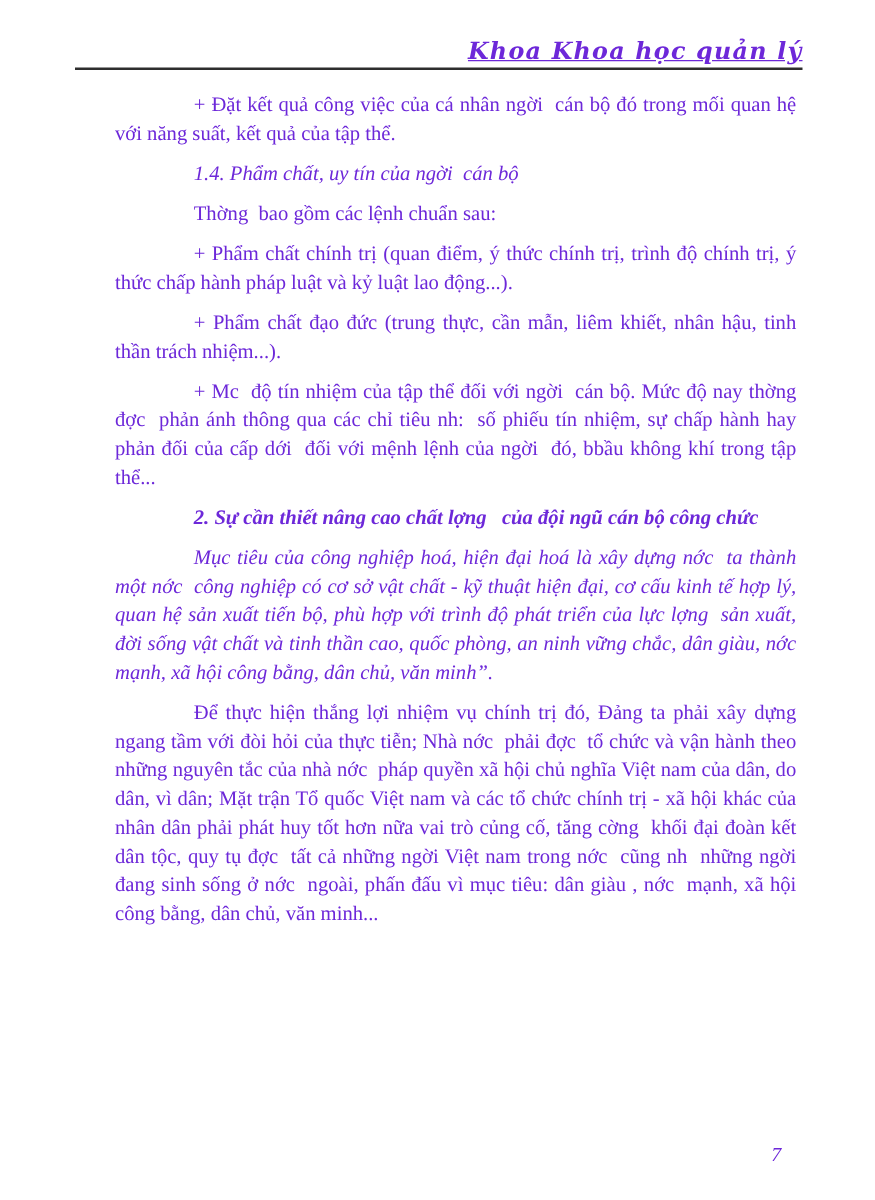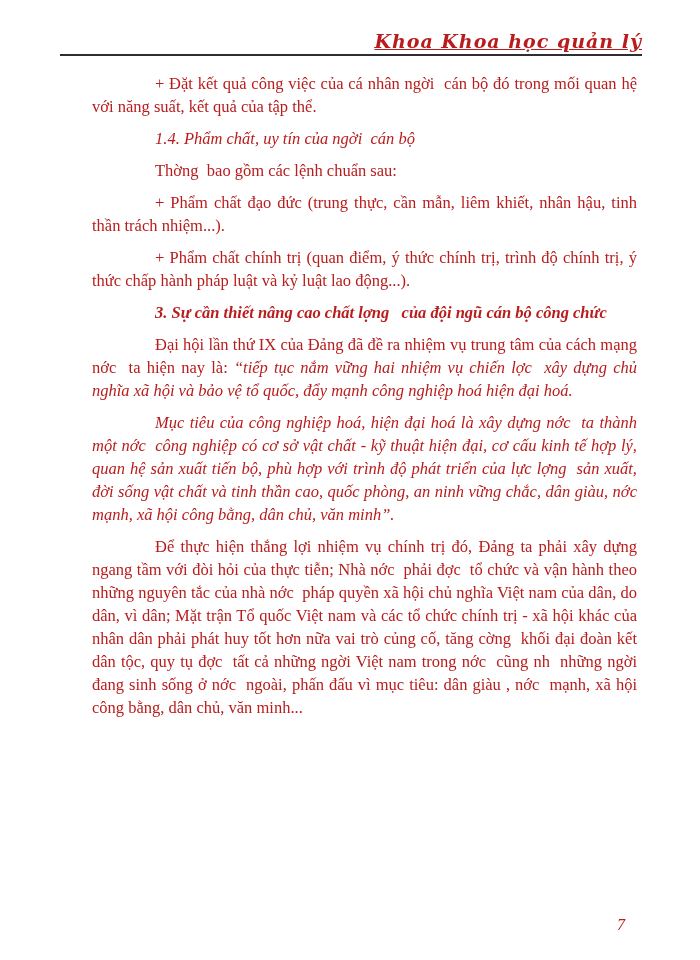--- a/index.html
+++ b/index.html
@@ -4,21 +4,21 @@
 <style>
   html, body { margin: 0; padding: 0; }
   body { background: #9a9a9a; font-family: "Liberation Serif", serif; }
 
   .page {
     position: relative;
     width: 700px;
     height: 960px;
     margin: 0 auto;
     background: #ffffff;
-    color: #b91c1c;
+    color: #6d28d9;
     overflow: hidden;
   }
 
   .header {
     position: absolute;
     top: 30px;
     left: 60px;
     right: 58px;
     border-bottom: 2px solid #2e2e2e;
     text-align: right;
@@ -80,28 +80,28 @@
   </div>
 
   <div class="body-text">
 
     <p>+ Đặt kết quả công việc của cá nhân ngời  cán bộ đó trong mối quan hệ với năng suất, kết quả của tập thể.</p>
 
     <p class="heading-sub">1.4. Phẩm chất, uy tín của ngời  cán bộ</p>
 
     <p>Thờng  bao gồm các lệnh chuẩn sau:</p>
 
+    <p>+ Phẩm chất chính trị (quan điểm, ý thức chính trị, trình độ chính trị, ý thức chấp hành pháp luật và kỷ luật lao động...).</p>
+
     <p>+ Phẩm chất đạo đức (trung thực, cần mẫn, liêm khiết, nhân hậu, tinh thần trách nhiệm...).</p>
 
-    <p>+ Phẩm chất chính trị (quan điểm, ý thức chính trị, trình độ chính trị, ý thức chấp hành pháp luật và kỷ luật lao động...).</p>
+    <p>+ Mc  độ tín nhiệm của tập thể đối với ngời  cán bộ. Mức độ nay thờng  đợc  phản ánh thông qua các chỉ tiêu nh:  số phiếu tín nhiệm, sự chấp hành hay phản đối của cấp dới  đối với mệnh lệnh của ngời  đó, bbầu không khí trong tập thể...</p>
 
+    <p class="heading-section">2. Sự cần thiết nâng cao chất lợng   của đội ngũ cán bộ công chức</p>
 
-    <p class="heading-section">3. Sự cần thiết nâng cao chất lợng   của đội ngũ cán bộ công chức</p>
-
-    <p><span>Đại hội lần thứ IX của Đảng đã đề ra nhiệm vụ trung tâm của cách mạng nớc  ta hiện nay là: </span><span class="italic-quote">“tiếp tục nắm vững hai nhiệm vụ chiến lợc  xây dựng chủ nghĩa xã hội và bảo vệ tổ quốc, đẩy mạnh công nghiệp hoá hiện đại hoá.</span></p>
 
     <p class="italic-quote">Mục tiêu của công nghiệp hoá, hiện đại hoá là xây dựng nớc  ta thành một nớc  công nghiệp có cơ sở vật chất - kỹ thuật hiện đại, cơ cấu kinh tế hợp lý, quan hệ sản xuất tiến bộ, phù hợp với trình độ phát triển của lực lợng  sản xuất, đời sống vật chất và tinh thần cao, quốc phòng, an ninh vững chắc, dân giàu, nớc  mạnh, xã hội công bằng, dân chủ, văn minh”.</p>
 
     <p>Để thực hiện thắng lợi nhiệm vụ chính trị đó, Đảng ta phải xây dựng ngang tầm với đòi hỏi của thực tiễn; Nhà nớc  phải đợc  tổ chức và vận hành theo những nguyên tắc của nhà nớc  pháp quyền xã hội chủ nghĩa Việt nam của dân, do dân, vì dân; Mặt trận Tổ quốc Việt nam và các tổ chức chính trị - xã hội khác của nhân dân phải phát huy tốt hơn nữa vai trò củng cố, tăng cờng  khối đại đoàn kết dân tộc, quy tụ đợc  tất cả những ngời Việt nam trong nớc  cũng nh  những ngời  đang sinh sống ở nớc  ngoài, phấn đấu vì mục tiêu: dân giàu , nớc  mạnh, xã hội công bằng, dân chủ, văn minh...</p>
 
   </div>
 
   <div class="page-number">7</div>
 
 </div>

